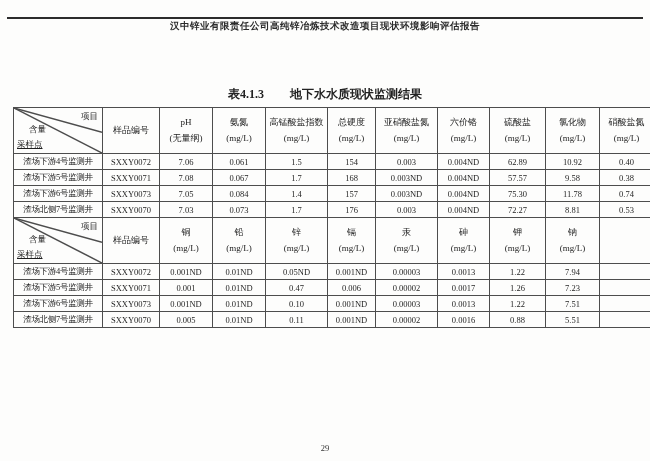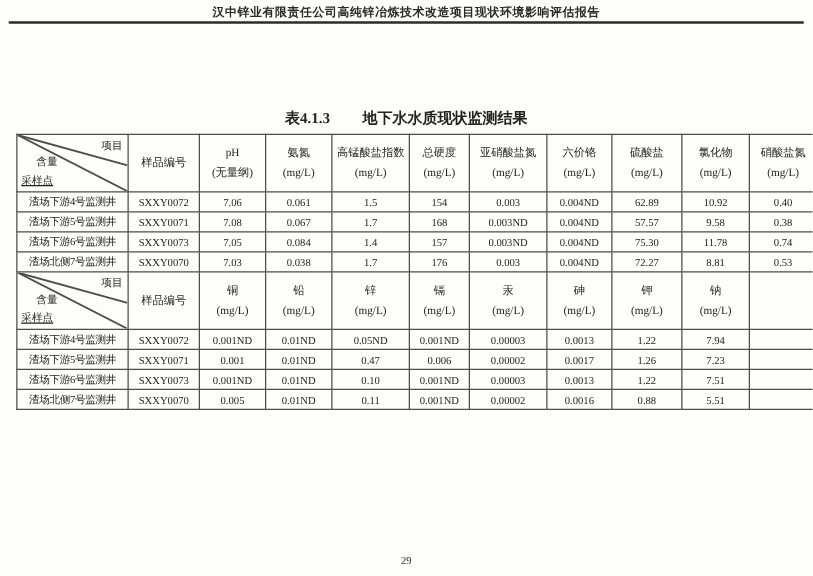--- a/index.html
+++ b/index.html
@@ -6,21 +6,21 @@
     margin: 0; padding: 0;
     width: 650px; height: 461px;
     background: #fdfdfc;
     font-family: "Liberation Serif", "DejaVu Serif", serif;
     color: #1e1e1e;
     overflow: hidden;
   }
   .page { position: relative; width: 650px; height: 461px; }
 
   .page-header {
-    position: absolute; top: 4px; left: 0; width: 100%;
+    position: absolute; top: 20px; left: 0; width: 100%;
     text-align: center; font-size: 9.5px; font-weight: bold;
     letter-spacing: 0.5px; color: #2a2a2a;
   }
   .header-rule {
     position: absolute; top: 17px; left: 7px; width: 636px;
     border-top: 2px solid #2c2c2c; height: 0;
   }
 
   .table-title {
     position: absolute; top: 86px; left: 0; width: 100%;
@@ -168,21 +168,21 @@
       <td>0.003ND</td>
       <td>0.004ND</td>
       <td>75.30</td>
       <td>11.78</td>
       <td>0.74</td>
     </tr>
     <tr class="data-row">
       <td class="site">渣场北侧7号监测井</td>
       <td>SXXY0070</td>
       <td>7.03</td>
-      <td>0.038</td>
+      <td>0.073</td>
       <td>1.7</td>
       <td>176</td>
       <td>0.003</td>
       <td>0.004ND</td>
       <td>72.27</td>
       <td>8.81</td>
       <td>0.53</td>
     </tr>
 
     <tr class="hdr-row">

